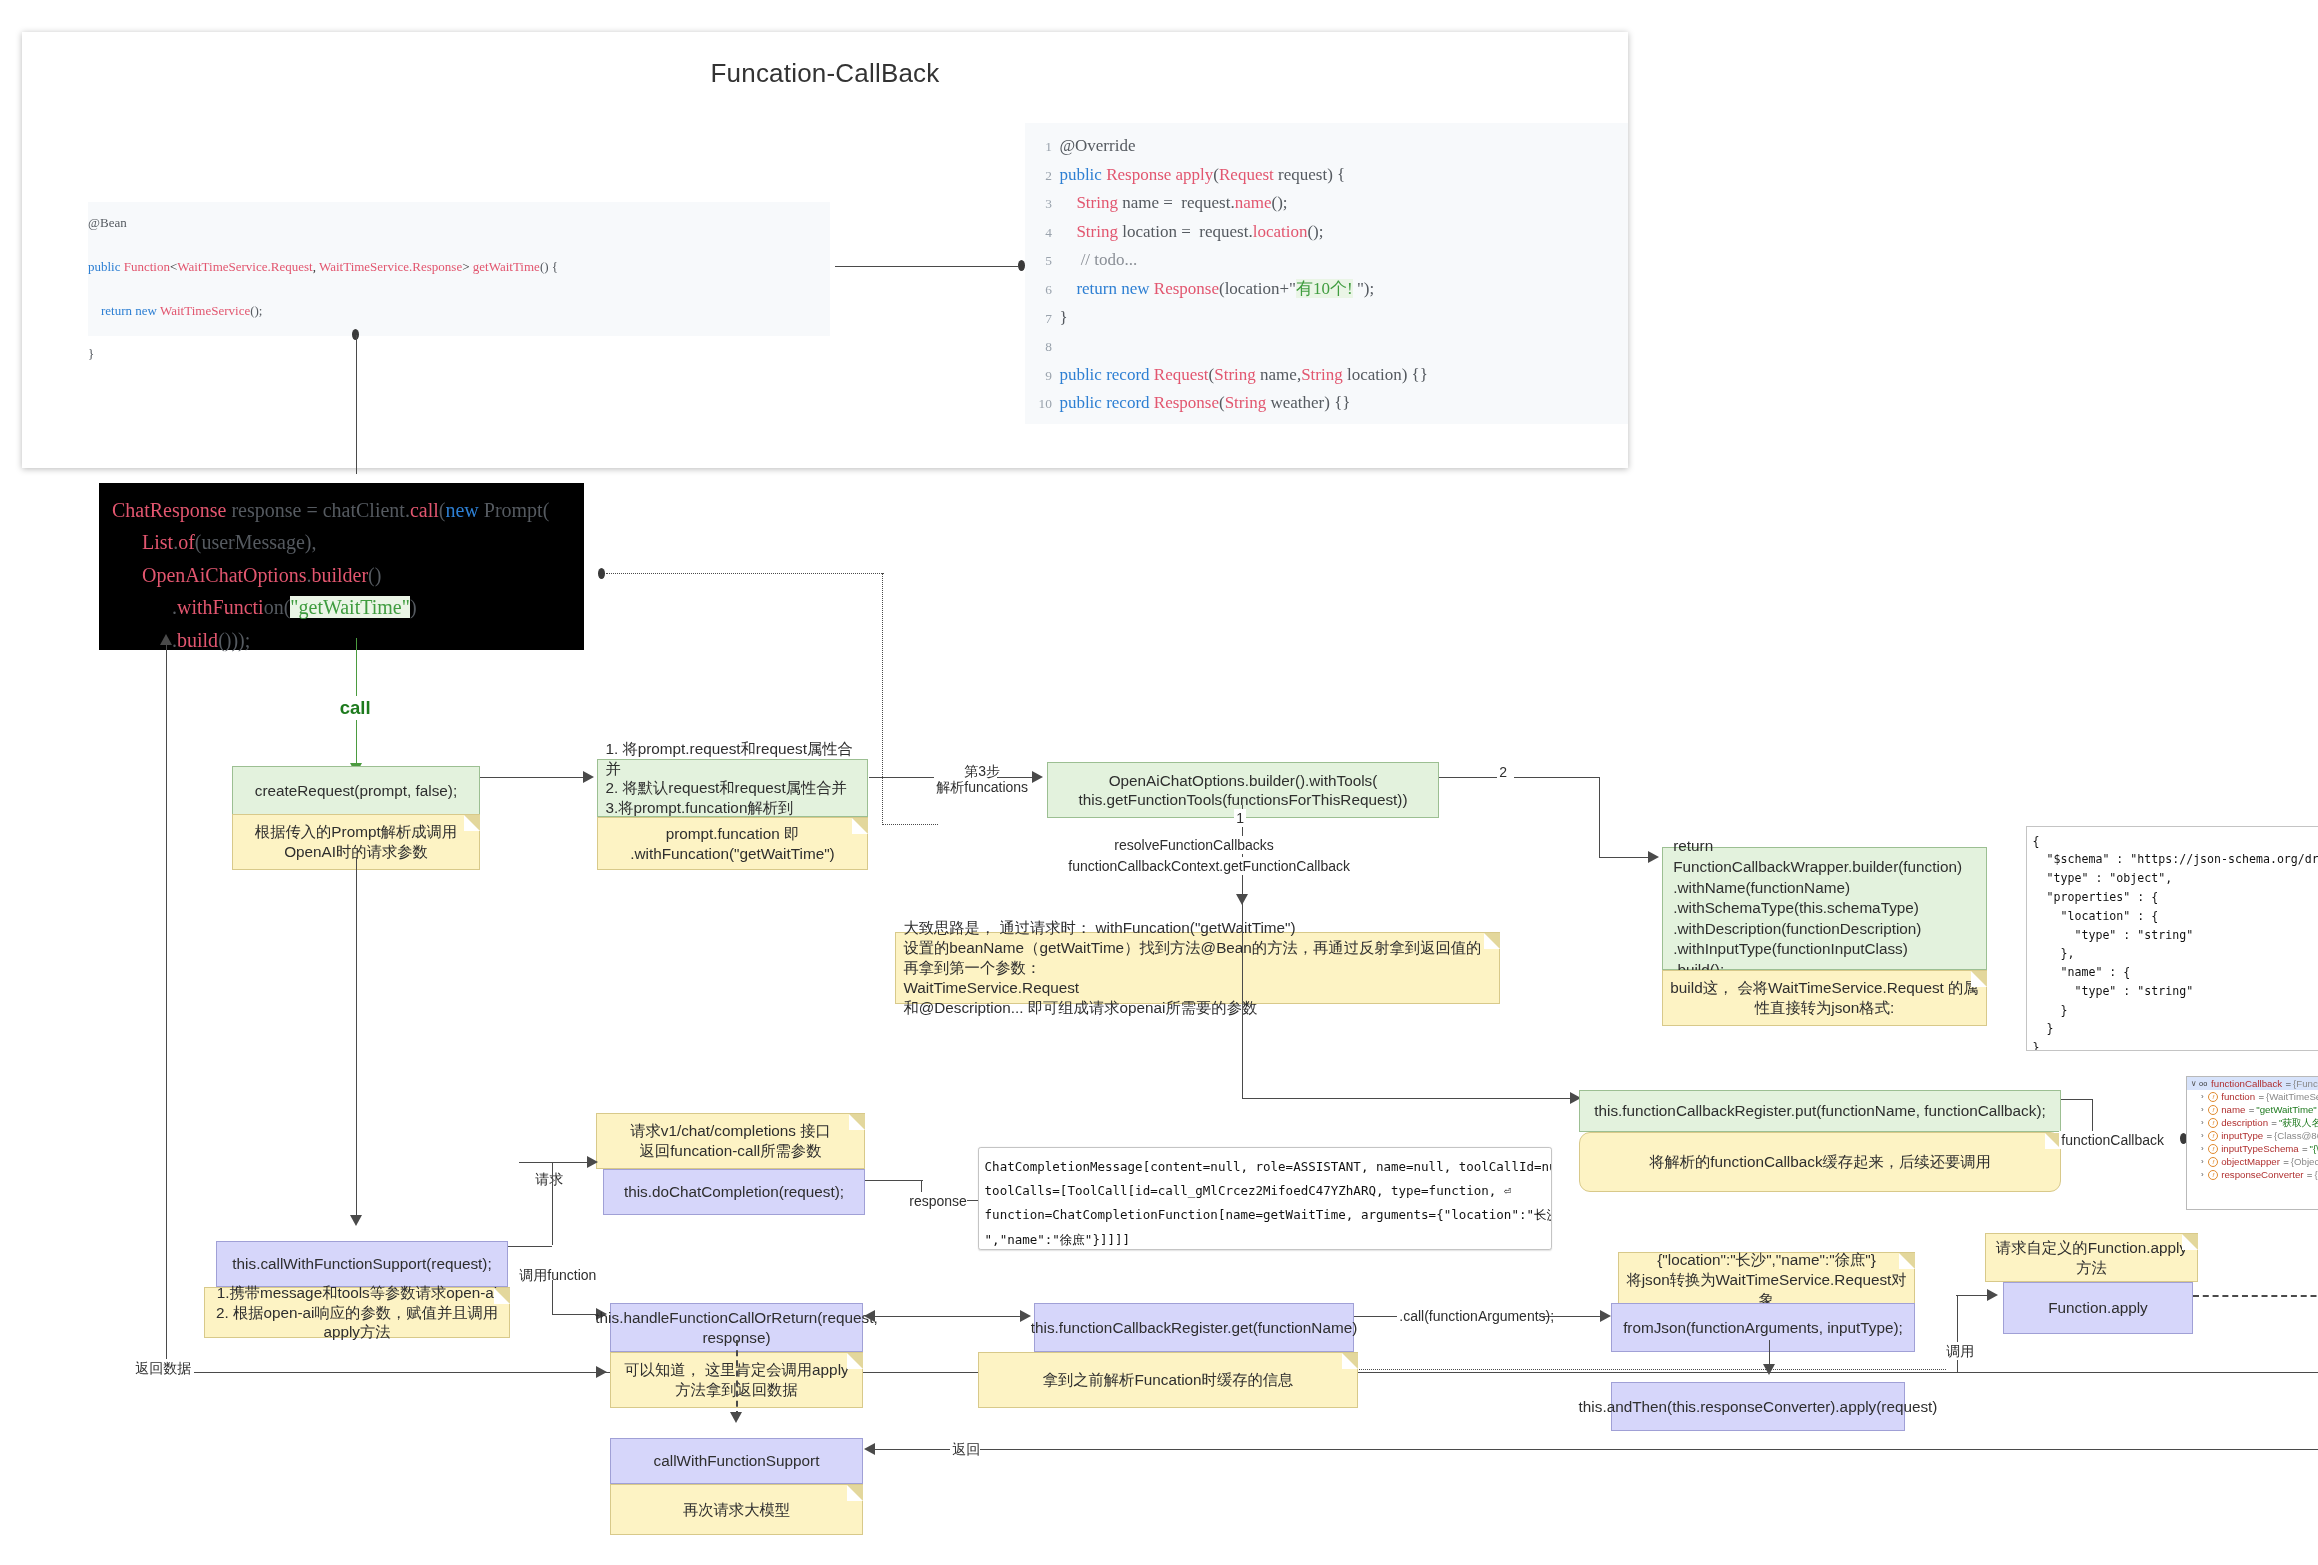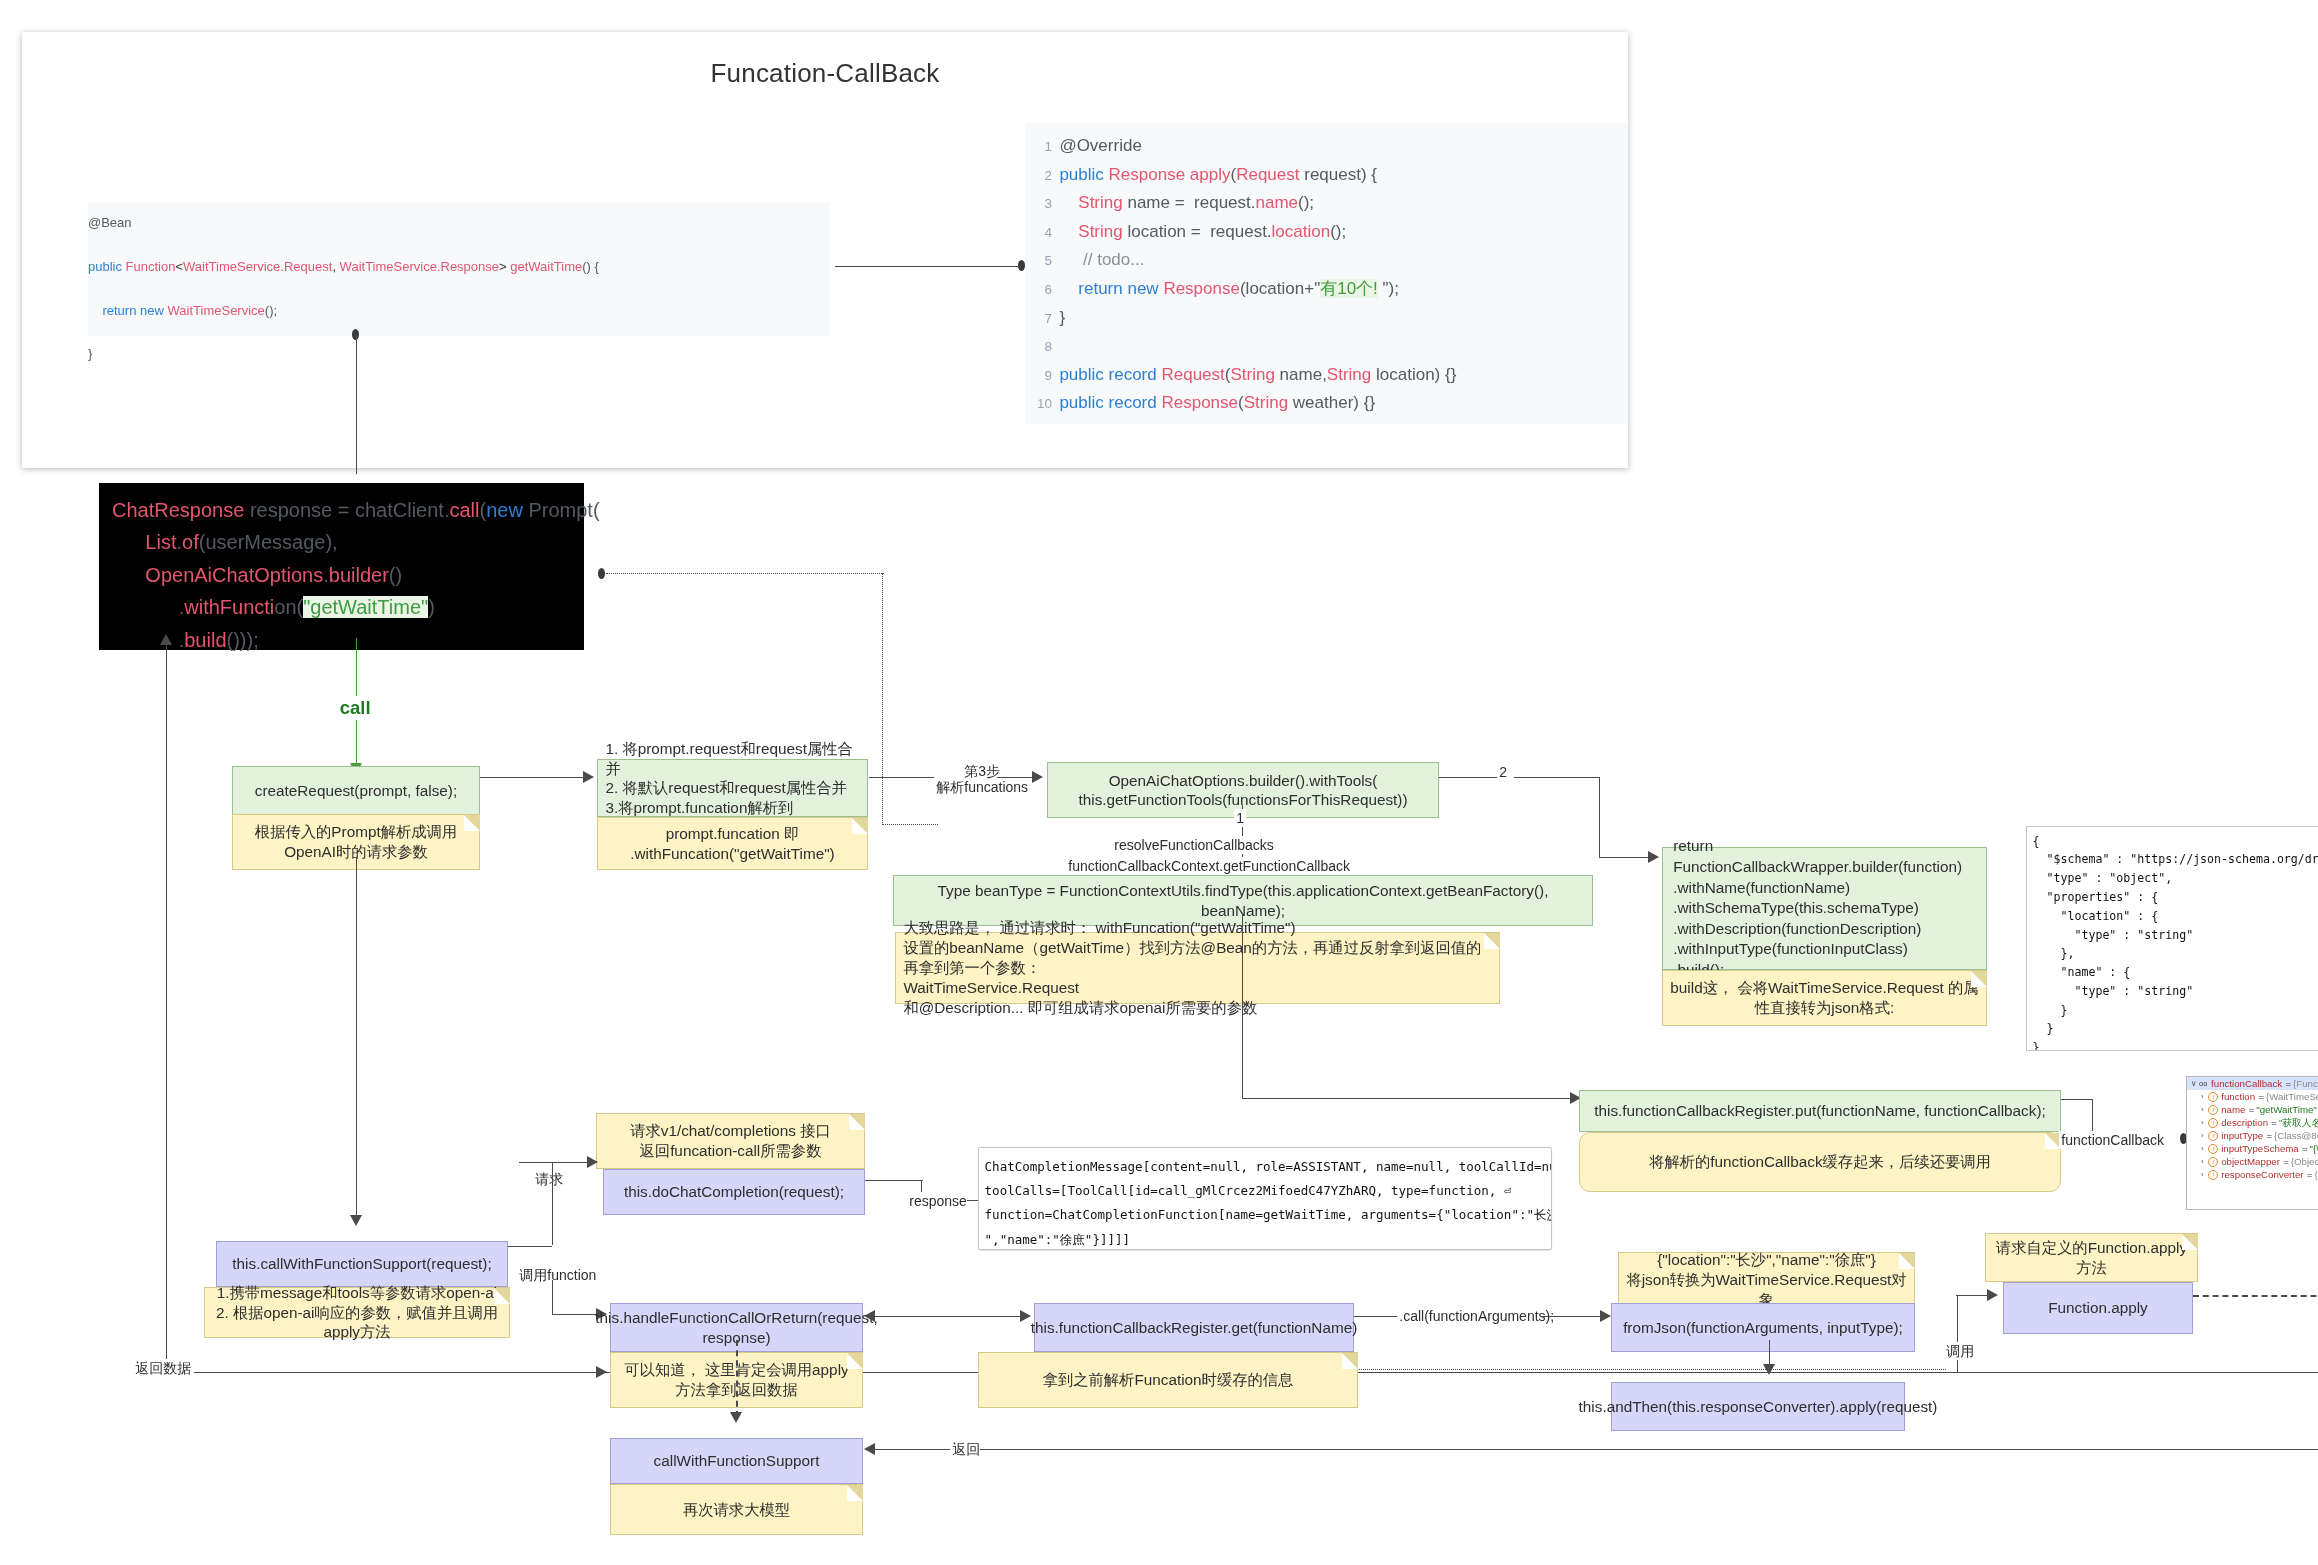--- a/index.html
+++ b/index.html
@@ -26,21 +26,21 @@
   }
   #diagram-title{
     left:22px;top:46px;width:1606px;
     text-align:center;
     font-size:26px;color:#333;
     letter-spacing:0.2px;
   }
   
   .codepanel{
     background:#f7f9fb;
-    font-family:Liberation Sans, sans-serif;
+    font-family:Liberation Serif, serif;
     line-height:1.68;
     white-space:pre;
   }
   #bean-code{
     left:88px;top:190px;width:742px;height:134px;
     font-size:13px;padding:10.2px 0 0 0;
   }
   #apply-code{
     left:1025px;top:111px;width:603px;height:301px;
     font-size:17px;padding:9.3px 0 0 0;
@@ -239,23 +239,20 @@
   <div class="elabel" style="left:1066px;top:857px;">functionCallbackContext.getFunctionCallback</div>
   <div class="arrow ar-d" style="left:1236px;top:894px;"></div>
 
   <div class="ln-h" style="left:1439px;top:777px;width:65px;"></div>
   <div class="elabel" style="left:1497px;top:763px;">2</div>
   <div class="ln-h" style="left:1514px;top:777px;width:86px;"></div>
   <div class="ln-v" style="left:1599px;top:777px;height:81px;"></div>
   <div class="ln-h" style="left:1599px;top:857px;width:51px;"></div>
   <div class="arrow ar-r" style="left:1648px;top:851px;"></div>
 
-  <div class="abs node green" style="left:893px;top:863px;width:700px;height:51px;">
-    <span>Type beanType = FunctionContextUtils.findType(this.applicationContext.getBeanFactory(), beanName);</span>
-  </div>
   <div class="abs note left-al" style="left:895px;top:920px;width:605px;height:72px;padding:3.7px 7.4px;">
     <span style="white-space:pre-line;line-height:1.3;">大致思路是， 通过请求时：  withFuncation("getWaitTime")
 设置的beanName（getWaitTime）找到方法@Bean的方法，再通过反射拿到返回值的再拿到第一个参数：
 WaitTimeService.Request
 和@Description...              即可组成请求openai所需要的参数</span>
   </div>
 
   <div class="ln-v" style="left:1242px;top:914px;height:185px;"></div>
   <div class="ln-h" style="left:1242px;top:1098px;width:329px;"></div>
   <div class="arrow ar-r" style="left:1570px;top:1092px;"></div>

